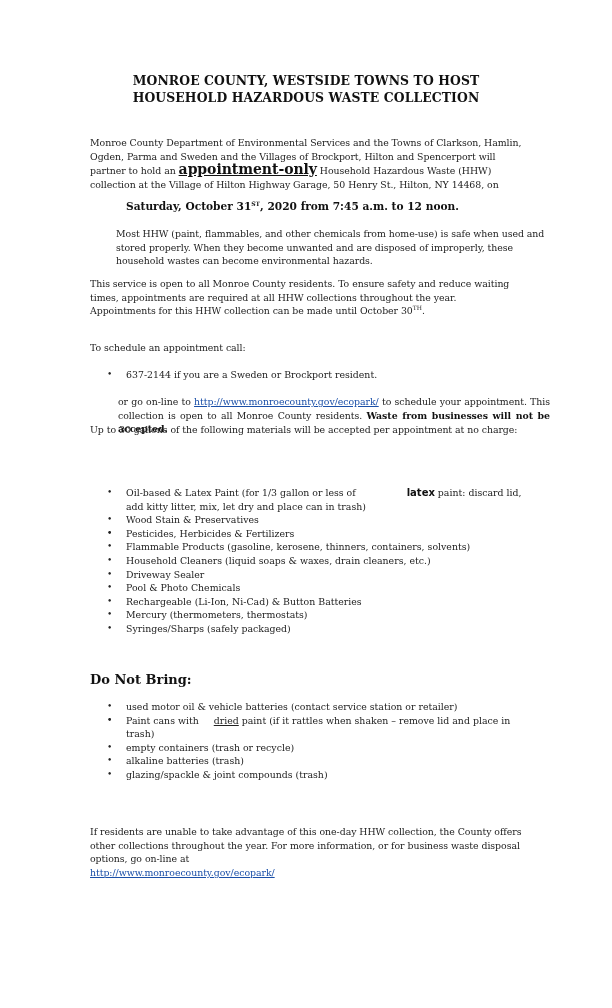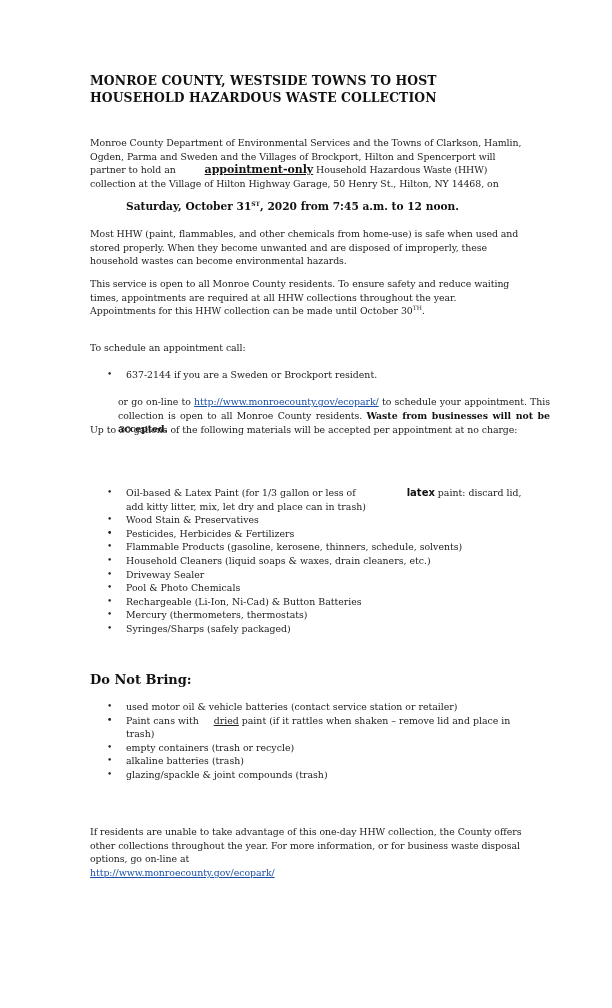--- a/index.html
+++ b/index.html
@@ -4,30 +4,30 @@
   <style>
     html, body { margin: 0; padding: 0; background: #ffffff; }
     body {
       width: 612px; height: 1008px; position: relative; overflow: hidden;
       font-family: "DejaVu Serif", "Liberation Serif", serif;
       color: #222222;
     }
     .page { position: absolute; left: 90px; top: 0; width: 432px; }
     .title {
       position: absolute; left: 0; top: 72px; width: 432px;
-      text-align: left; font-weight: bold; font-size: 12.4px; line-height: 17px;
+      text-align: center; font-weight: bold; font-size: 12.4px; line-height: 17px;
       color: #111111; letter-spacing: 0.1px;
     }
     .p {
       position: absolute; left: 0; width: 432px;
       font-size: 9.4px; line-height: 13.6px; letter-spacing: -0.05px;
     }
     .just { text-align: justify; margin-left: 28px; }
     .bold { font-weight: bold; color: #111; }
-    .ul-bold { font-weight: bold; text-decoration: underline; color: #111; font-size: 11px; margin-left: 26px; }
+    .ul-bold { font-weight: bold; text-decoration: underline; color: #111; font-size: 14px; }
     .date-line {
       position: absolute; left: 36px; top: 199px;
       font-weight: bold; font-size: 10.6px; line-height: 14px; color: #111;
     }
     sup { font-size: 6px; vertical-align: 4px; line-height: 0; }
     a.link { color: #1a4fa8; text-decoration: underline; }
     ul.list {
       position: absolute; left: 0; width: 432px; margin: 0; padding: 0; list-style: none;
       font-size: 9.4px; line-height: 13.6px;
     }
@@ -50,21 +50,21 @@
   </div>
 
   <div class="p" style="top:136px;">
     <span>Monroe County Department of Environmental Services and the Towns of Clarkson, Hamlin, Ogden, Parma and Sweden and the Villages of Brockport, Hilton and Spencerport will partner to hold an </span><span class="ul-bold">appointment-only</span><span> Household Hazardous Waste (HHW) collection at the Village of Hilton Highway Garage, 50 Henry St., Hilton, NY  14468, on</span>
   </div>
 
   <div class="date-line">
     <span>Saturday, October 31</span><sup>ST</sup><span>, 2020 from 7:45 a.m. to 12 noon.</span>
   </div>
 
-  <div class="p" style="top:227px;">Most HHW (paint, flammables, and other chemicals from home-use) is safe when used and stored properly. When they become unwanted and are disposed of improperly, these household wastes can become environmental hazards.</div>
+  <div class="p" style="top:227px;margin-left:26px;">Most HHW (paint, flammables, and other chemicals from home-use) is safe when used and stored properly. When they become unwanted and are disposed of improperly, these household wastes can become environmental hazards.</div>
 
   <div class="p" style="top:277px;">
     <span>This service is open to all Monroe County residents. To ensure safety and reduce waiting times, appointments are required at all HHW collections throughout the year. Appointments for this HHW collection can be made until October 30</span><sup>TH</sup><span>.</span>
   </div>
 
   <div class="p" style="top:341px;">To schedule an appointment call:</div>
 
   <ul class="list" style="top:368px;">
     <li>
       <span class="bullet">•</span>
@@ -79,21 +79,21 @@
   <div class="p" style="top:423px;">Up to 30 gallons of the following materials will be accepted per appointment at no charge:</div>
 
   <ul class="list" style="top:486px;">
     <li>
       <span class="bullet">•</span>
       <span>Oil-based &amp; Latex Paint (for 1/3 gallon or less of </span><span class="latex">latex</span><span> paint: discard lid, add kitty litter, mix, let dry and place can in trash)</span>
     </li>
     <li><span class="bullet">•</span><span>Wood Stain &amp; Preservatives</span></li>
     <li><span class="bullet">•</span></li>
     <li><span class="bullet">•</span><span>Pesticides, Herbicides &amp; Fertilizers</span></li>
-    <li><span class="bullet">•</span><span>Flammable Products (gasoline, kerosene, thinners, schedule, solvents)</span></li>
+    <li><span class="bullet">•</span><span>Flammable Products (gasoline, kerosene, thinners, containers, solvents)</span></li>
     <li><span class="bullet">•</span><span>Household Cleaners (liquid soaps &amp; waxes, drain cleaners, etc.)</span></li>
     <li><span class="bullet">•</span><span>Driveway Sealer</span></li>
     <li><span class="bullet">•</span><span>Pool &amp; Photo Chemicals</span></li>
     <li><span class="bullet">•</span><span>Rechargeable (Li-Ion, Ni-Cad) &amp; Button Batteries</span></li>
     <li><span class="bullet">•</span><span>Mercury (thermometers, thermostats)</span></li>
     <li><span class="bullet">•</span><span>Syringes/Sharps (safely packaged)</span></li>
   </ul>
 
   <div class="heading" style="top:672px;">Do Not Bring:</div>
 

